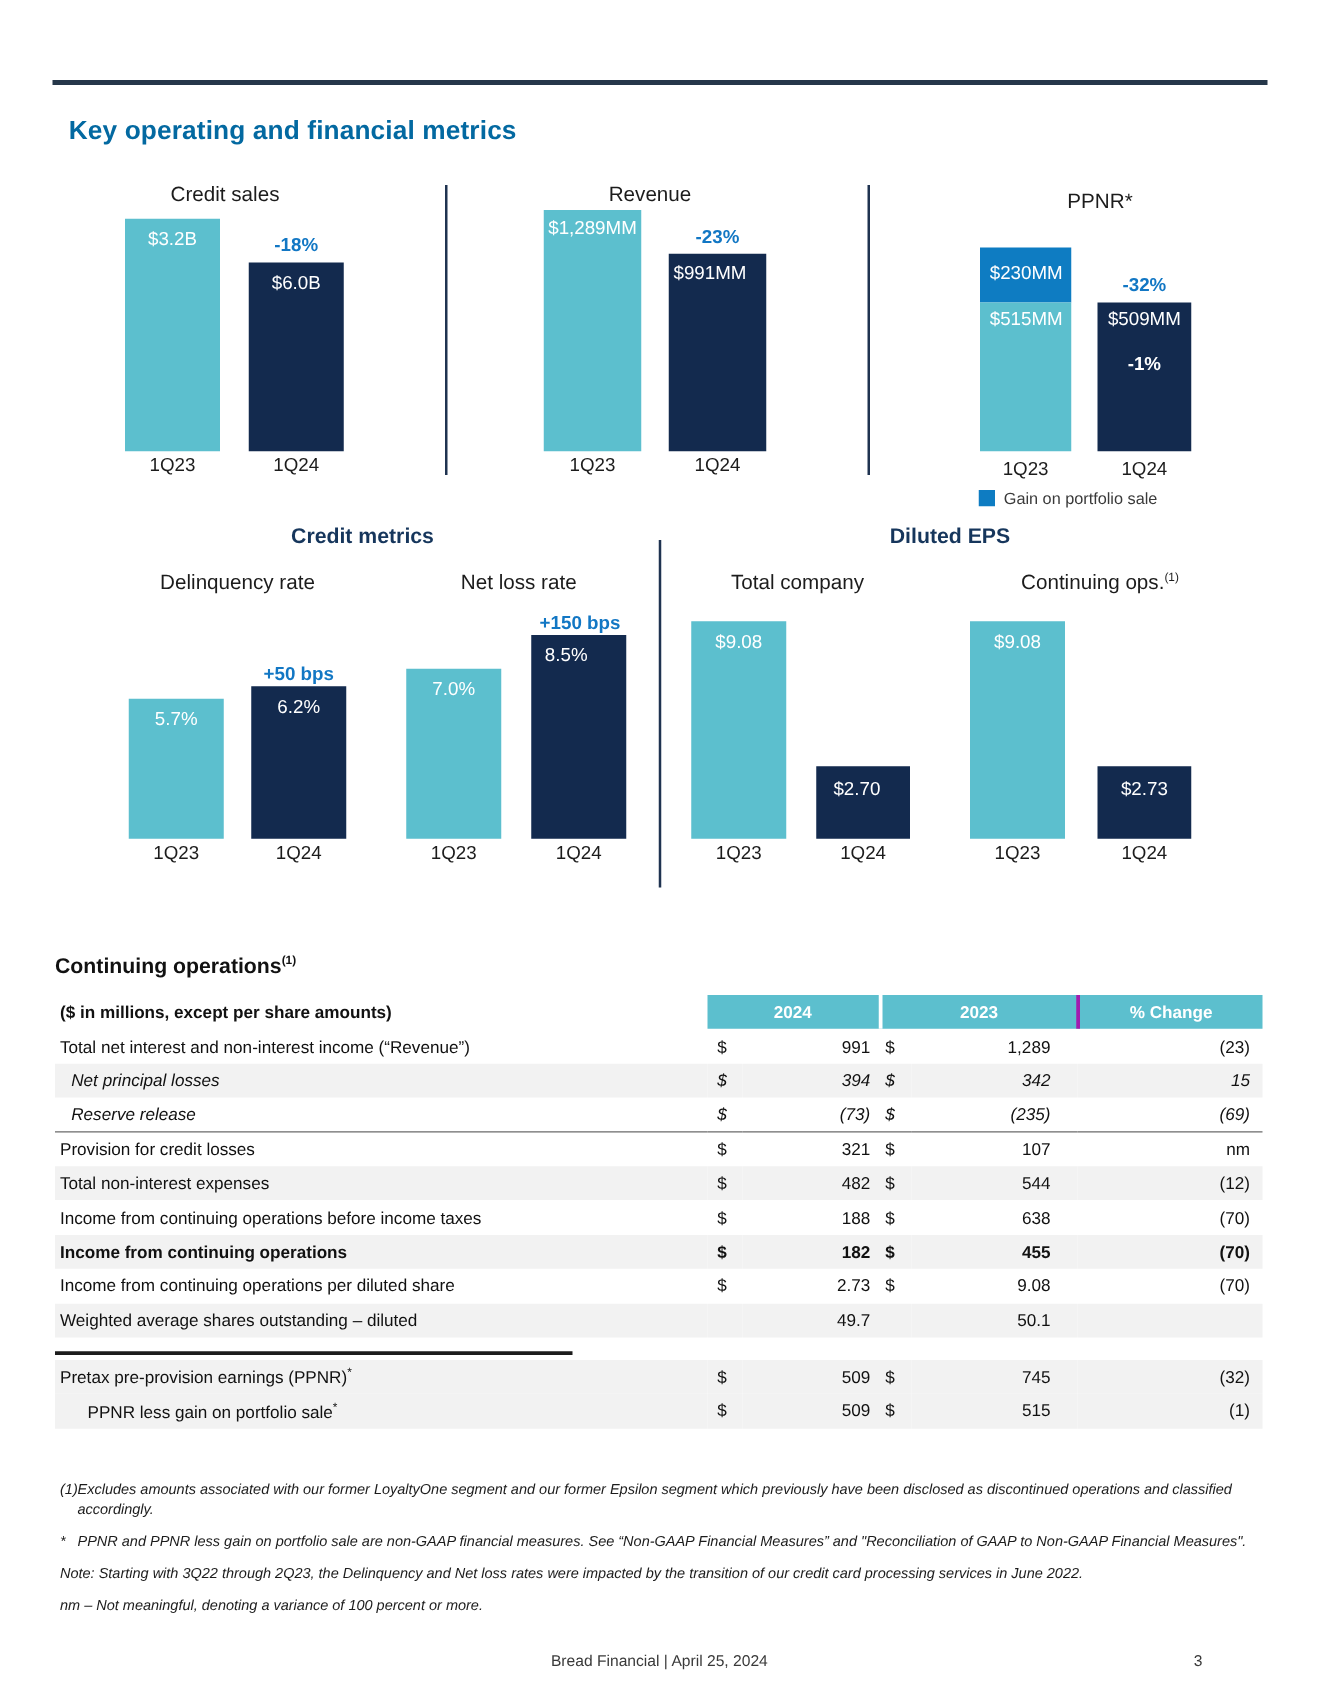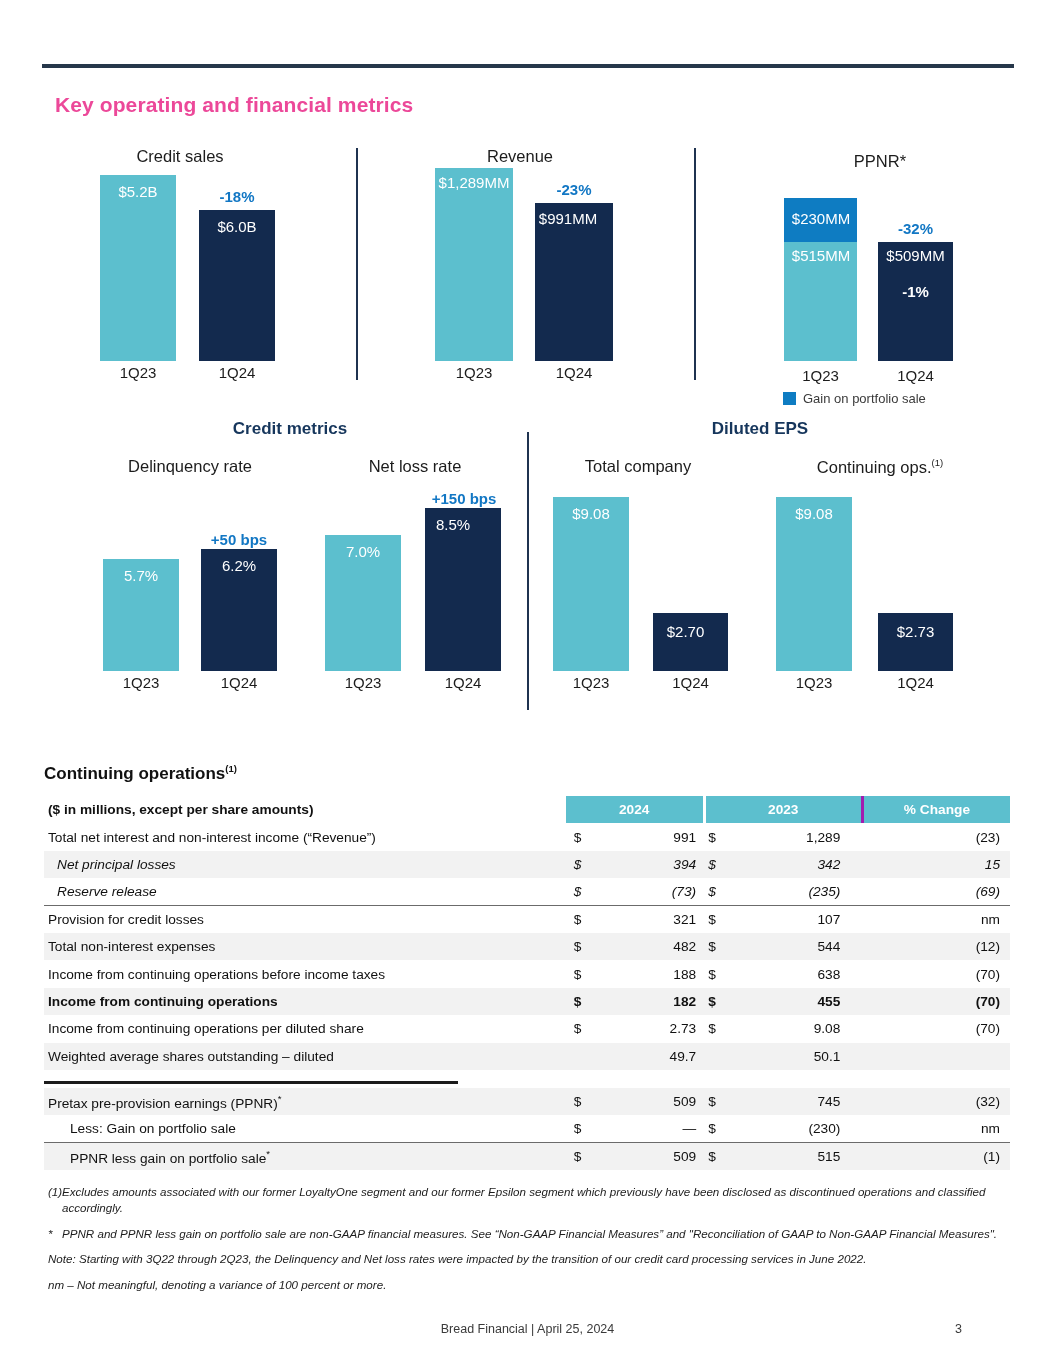--- a/index.html
+++ b/index.html
@@ -31,21 +31,21 @@
     background: #26374a;
   }
 
   
   .slide-title {
     position: absolute;
     left: 55px;
     top: 93px;
     font-size: 21px;
     font-weight: bold;
-    color: #ec4899;
+    color: #0369a1;
     letter-spacing: .1px;
     text-align: center;
   }
 
   
   .chart-title {
     position: absolute;
     font-size: 16.5px;
     color: #1c1c1c;
     text-align: center;
@@ -233,21 +233,21 @@
   <div class="top-rule"></div>
 
   <div class="slide-title">Key operating and financial metrics</div>
 
   <div class="vdiv" style="left:356px; top:148px; height:232px;"></div>
 
   <div class="vdiv" style="left:694px; top:148px; height:232px;"></div>
 
   <div class="chart-title" style="left:80px; top:147px; width:200px;">Credit sales</div>
   <div class="bar teal" style="left:100px; top:175px; width:76px; height:186px;"></div>
-  <div class="bar-label" style="left:100px; top:183px; width:76px;">$5.2B</div>
+  <div class="bar-label" style="left:100px; top:183px; width:76px;">$3.2B</div>
   <div class="bar navy" style="left:199px; top:210px; width:76px; height:151px;"></div>
   <div class="bar-label" style="left:199px; top:218px; width:76px;">$6.0B</div>
   <div class="delta" style="left:199px; top:188px; width:76px;">-18%</div>
   <div class="axis-label" style="left:100px; top:364px; width:76px;">1Q23</div>
   <div class="axis-label" style="left:199px; top:364px; width:76px;">1Q24</div>
 
   <div class="chart-title" style="left:425px; top:147px; width:190px;">Revenue</div>
   <div class="bar teal" style="left:435px; top:168px; width:78px; height:193px;"></div>
   <div class="bar-label" style="left:433px; top:174px; width:82px;">$1,289MM</div>
   <div class="bar navy" style="left:535px; top:203px; width:78px; height:158px;"></div>
@@ -411,28 +411,20 @@
 
       <tr class="shade">
         <td class="c-label"><span>Pretax pre-provision earnings (PPNR)</span><span class="sup">*</span></td>
         <td class="c-cur">$</td>
         <td class="c-val">509</td>
         <td class="c-cur2">$</td>
         <td class="c-val2">745</td>
         <td class="c-chg">(32)</td>
       </tr>
 
-      <tr class="botline">
-        <td class="c-label indent2">Less: Gain on portfolio sale</td>
-        <td class="c-cur">$</td>
-        <td class="c-val">—</td>
-        <td class="c-cur2">$</td>
-        <td class="c-val2">(230)</td>
-        <td class="c-chg">nm</td>
-      </tr>
 
       <tr class="shade">
         <td class="c-label indent2"><span>PPNR less gain on portfolio sale</span><span class="sup">*</span></td>
         <td class="c-cur">$</td>
         <td class="c-val">509</td>
         <td class="c-cur2">$</td>
         <td class="c-val2">515</td>
         <td class="c-chg">(1)</td>
       </tr>
     </tbody>

